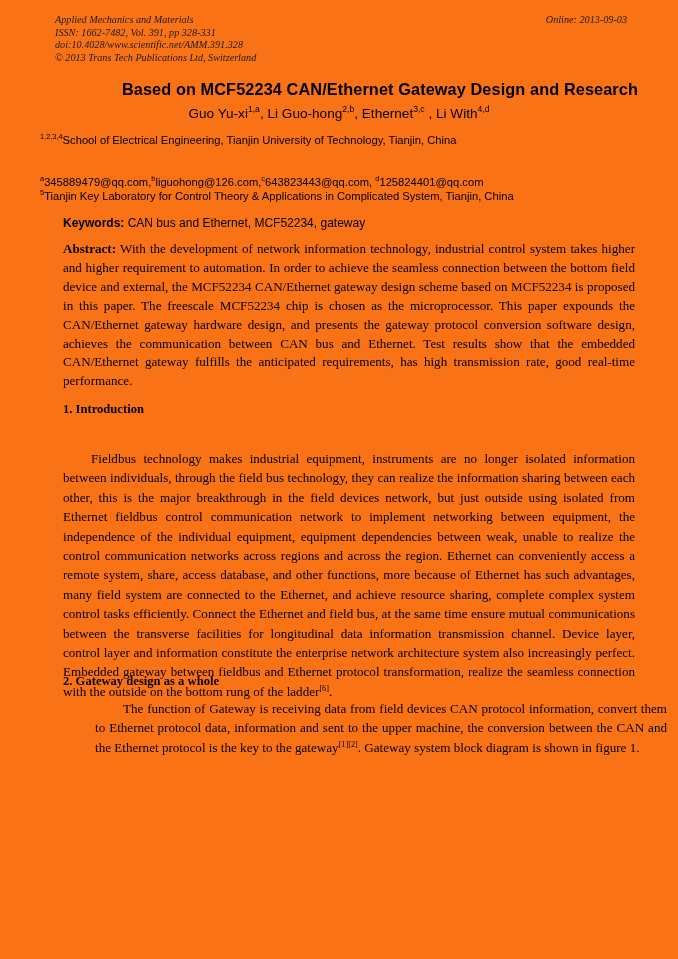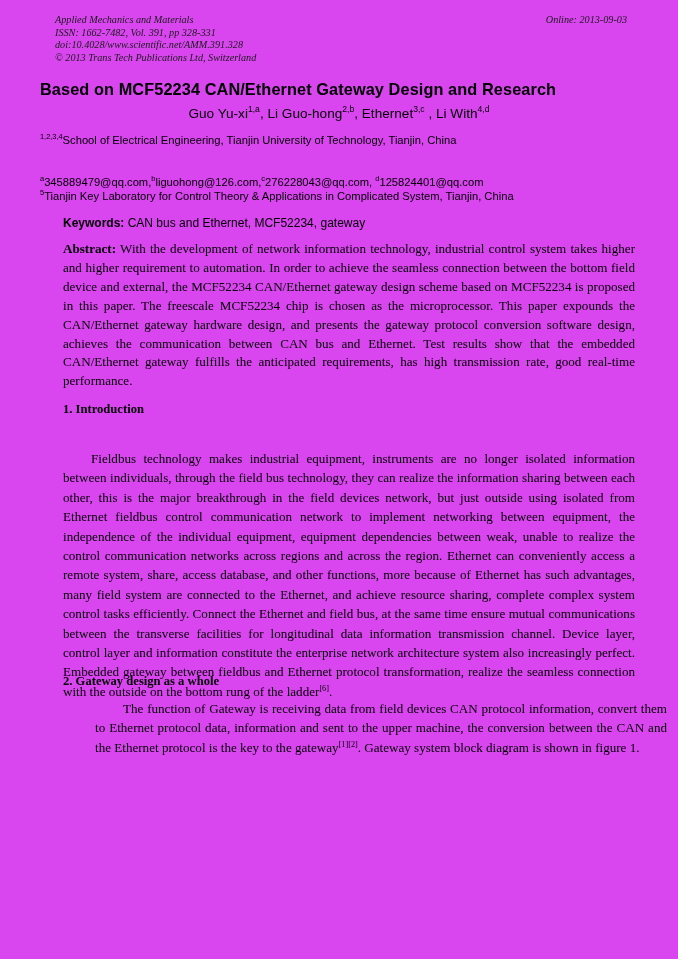--- a/index.html
+++ b/index.html
@@ -14,21 +14,21 @@
     color: #000000;
     -webkit-font-smoothing: antialiased;
   }
   .page {
     position: relative;
     width: 678px;
     height: 959px;
     box-sizing: border-box;
     padding: 0;
     overflow: hidden;
-    background: #d946ef;
+    background: #f97316;
   }
 
   
   .journal-head {
     position: absolute;
     left: 55px;
     top: 14px;
     width: 572px;
     font-family: "Liberation Serif", "DejaVu Serif", serif;
     font-style: italic;
@@ -43,21 +43,21 @@
   }
   .journal-head .jh-line { white-space: nowrap; }
   .journal-head .online { white-space: nowrap; }
 
   
   .paper-title {
     position: absolute;
     left: 40px;
     top: 79px;
     width: 598px;
-    text-align: left;
+    text-align: right;
     font-family: "Liberation Sans", "DejaVu Sans", sans-serif;
     font-weight: bold;
     font-size: 16.3px;
     line-height: 20px;
     letter-spacing: 0.1px;
   }
 
   
   .authors {
     position: absolute;
@@ -165,21 +165,21 @@
   </div>
 
   <div class="affil affil-1">
     <sup>1,2,3,4</sup><span>School of Electrical Engineering, Tianjin University of Technology, Tianjin, China</span>
   </div>
   <div class="affil affil-2">
     <sup>5</sup><span>Tianjin Key Laboratory for Control Theory &amp; Applications in Complicated System, Tianjin, China</span>
   </div>
 
   <div class="affil emails">
-    <sup>a</sup><span>345889479@qq.com,</span><sup>b</sup><span>liguohong@126.com,</span><sup>c</sup><span>276228043@qq.com, </span><sup>d</sup><span>125824401@qq.com</span>
+    <sup>a</sup><span>345889479@qq.com,</span><sup>b</sup><span>liguohong@126.com,</span><sup>c</sup><span>643823443@qq.com, </span><sup>d</sup><span>125824401@qq.com</span>
   </div>
 
   <div class="keywords">
     <b>Keywords:</b><span> CAN bus and Ethernet, MCF52234, gateway</span>
   </div>
 
   <div class="abstract">
     <b>Abstract:</b><span> With the development of network information technology, industrial control system takes higher and higher requirement to automation. In order to achieve the seamless connection between the bottom field device and external, the MCF52234 CAN/Ethernet gateway design scheme based on MCF52234 is proposed in this paper. The freescale MCF52234 chip is chosen as the microprocessor. This paper expounds the CAN/Ethernet gateway hardware design, and presents the gateway protocol conversion software design, achieves the communication between CAN bus and Ethernet. Test results show that the embedded CAN/Ethernet gateway fulfills the anticipated requirements, has high transmission rate, good real-time performance.</span>
   </div>
 

